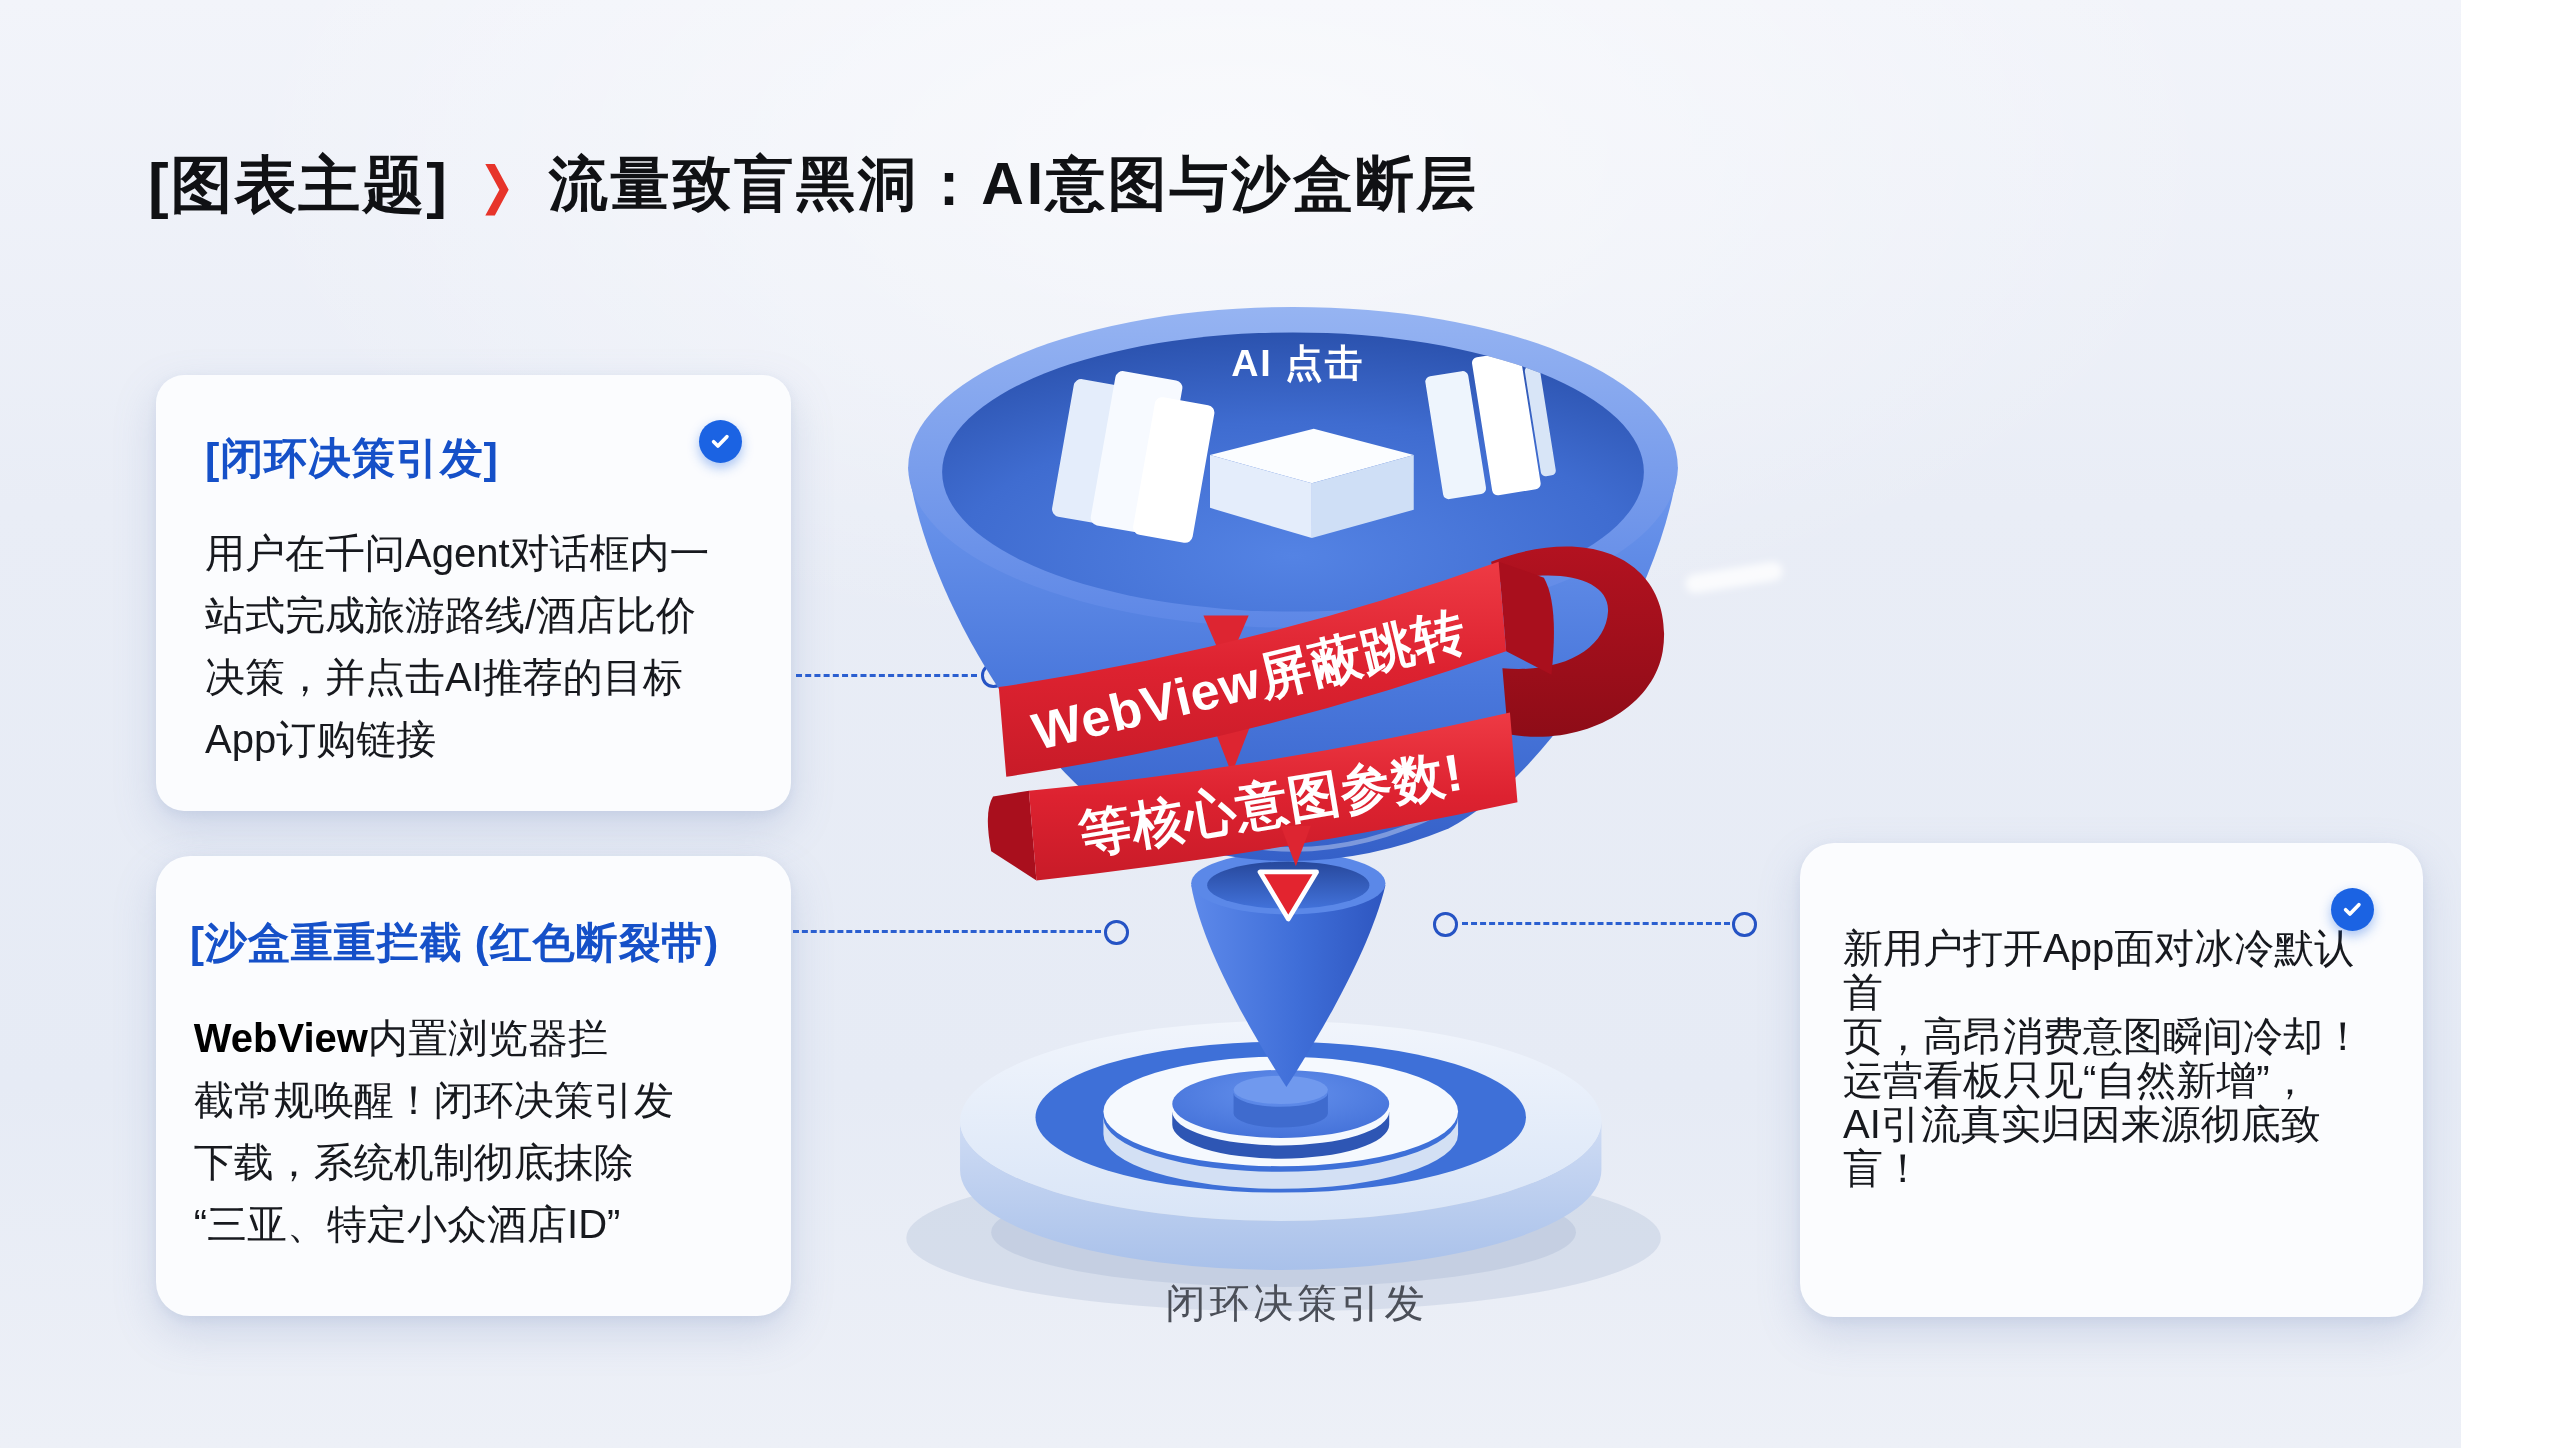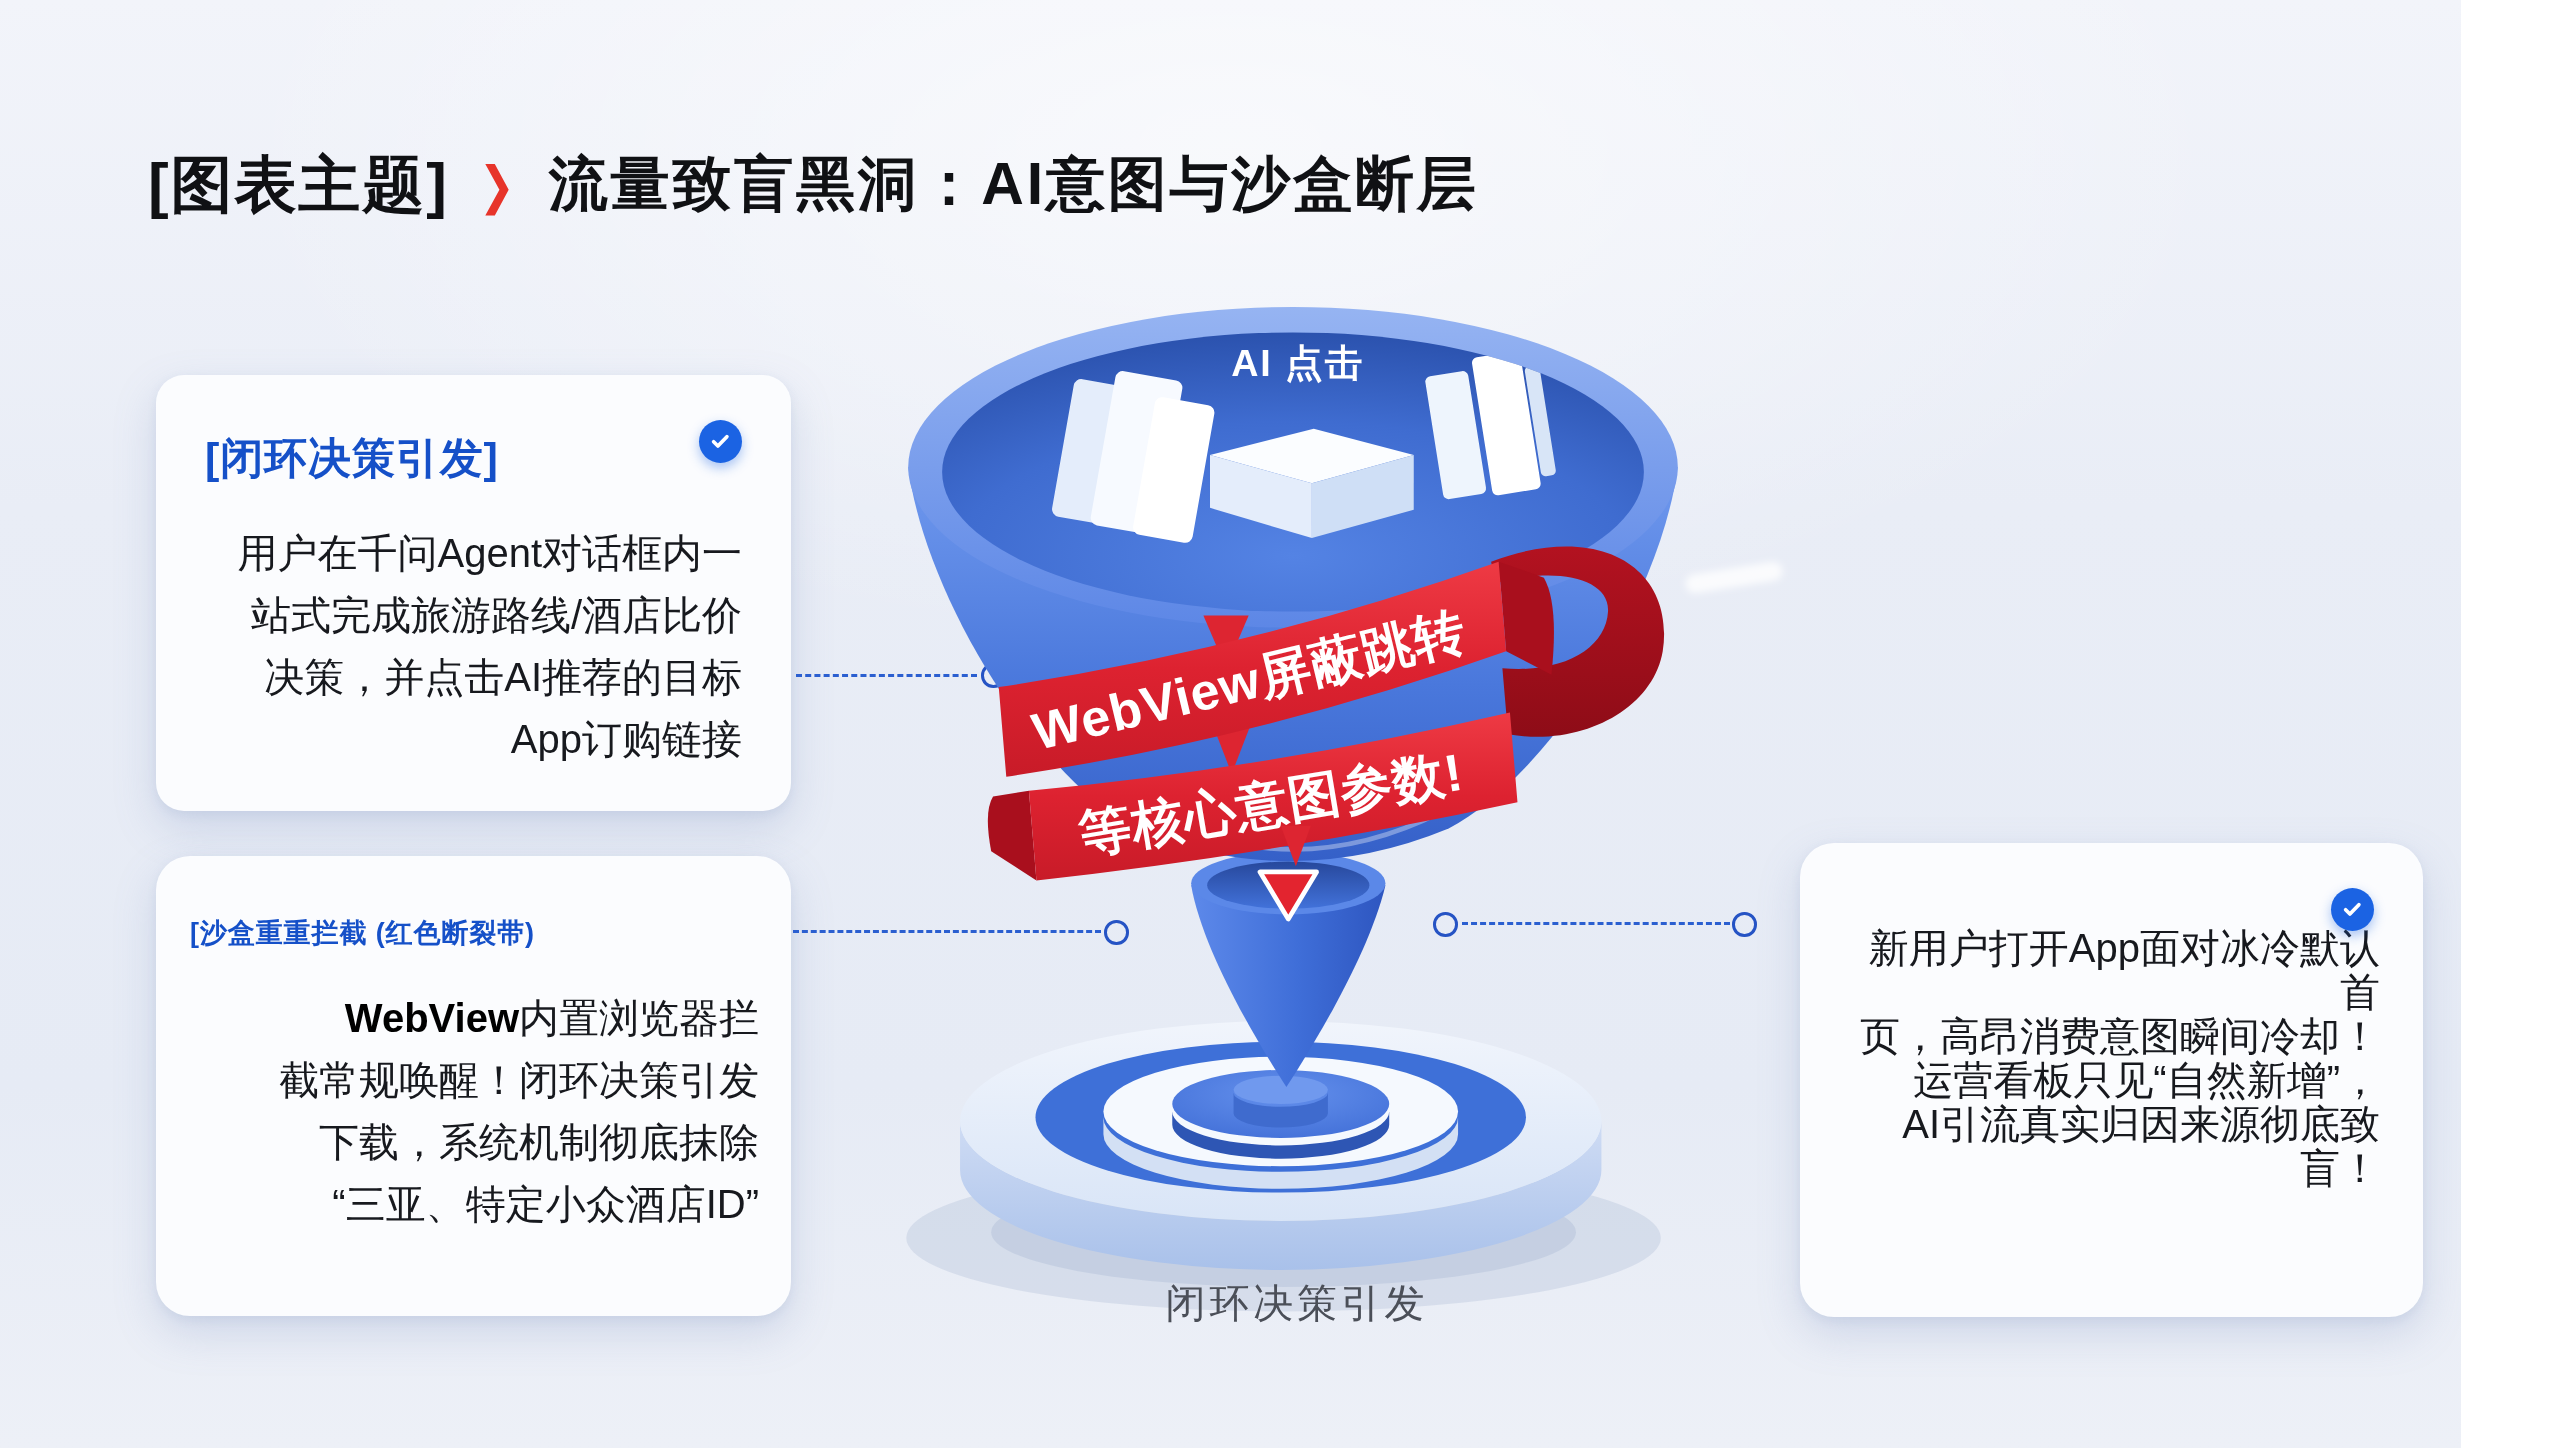--- a/index.html
+++ b/index.html
@@ -14,26 +14,26 @@
   .header{position:absolute; left:148px; top:143px; display:flex; align-items:center;}
   .header-label{font-size:62px; font-weight:900; color:#101114; letter-spacing:1.9px;}
   .header-sep{font-size:43px; font-weight:900; color:#e7342a; margin:0 34px 0 30px; transform:scaleY(1.2); }
   .header-title{font-size:59px; font-weight:800; color:#101114; letter-spacing:2.8px;}
   
   .card{
     position:absolute; background:#fbfcfe; border-radius:34px;
     box-shadow:0 17px 42px rgba(125,145,190,.25), 0 3.8px 9.4px rgba(125,145,190,.12);
   }
   .card-title{font-size:43px; font-weight:800; color:#1550c8; letter-spacing:0.9px;}
-  .card-body{font-size:40px; line-height:62px; color:#17191e; font-weight:500; white-space:pre-line;text-align:right;}
+  .card-body{font-size:40px; line-height:62px; color:#17191e; font-weight:500; white-space:pre-line;}
   .card-body .bold{font-weight:700; color:#000000;}
   #card-trigger{left:156px; top:375px; width:635px; height:436px; padding:55px 49px; box-sizing:border-box;border-radius:28px;}
   #card-trigger .card-body{margin-top:34px;}
   #card-sandbox{left:156px; top:856px; width:635px; height:460px; padding:59px 32px 0 34px; box-sizing:border-box;}
-  #card-sandbox .card-title{font-size:27px;}
+  #card-sandbox .card-title{font-size:42px;}
   #card-sandbox .card-body{margin-top:36px; padding-left:3.8px;}
   #card-conversion{left:1800px; top:843px; width:623px; height:474px; padding:55px 43px; box-sizing:border-box;}
   #card-conversion .card-body{margin-top:28px; line-height:44px;}
   .check{
     position:absolute; top:45px; right:49px; width:43px; height:43px; border-radius:50%;
     background:#1b63e3; display:flex; align-items:center; justify-content:center;
     box-shadow:0 4.7px 11.3px rgba(27,99,227,.38);
   }
   
   .dash{position:absolute; height:0; border-top:3.8px dashed #2b5fd0;}

